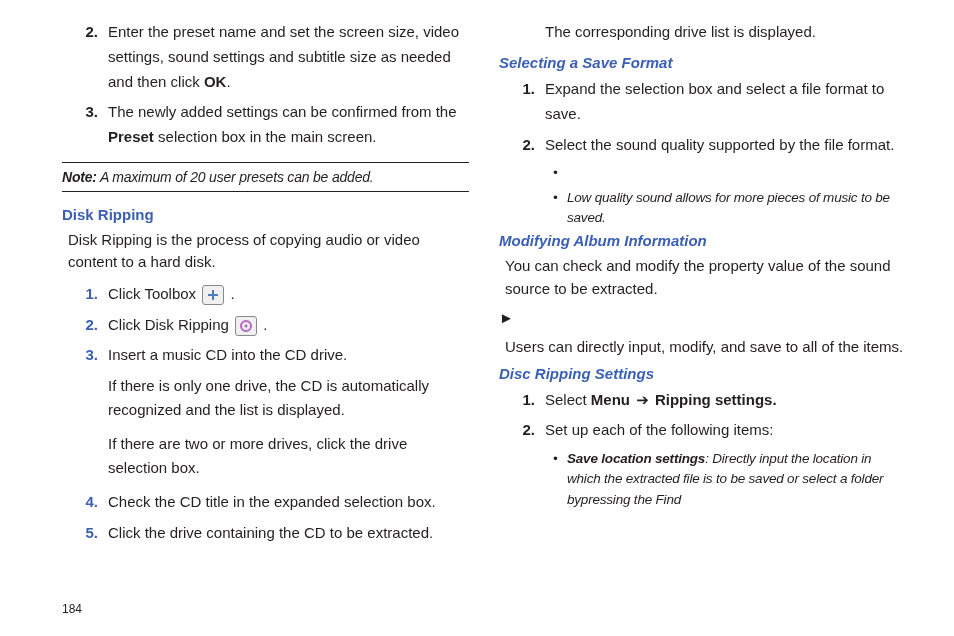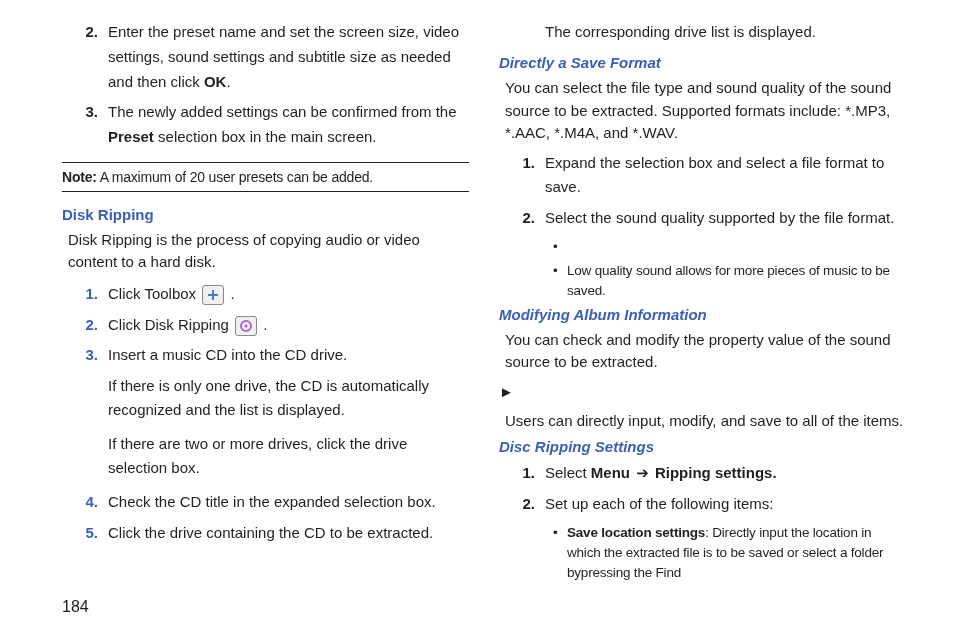--- a/index.html
+++ b/index.html
@@ -96,23 +96,23 @@
       line-height: 1.6;
       margin-bottom: 6px;
       padding-left: 0;
     }
     .arrow-sym { width: 20px; flex-shrink: 0; }
     .arrow-inline { margin: 0 2px; }
     .page-num {
       position: absolute;
       bottom: 20px;
       left: 62px;
-      font-size: 16px;
-    }
-    .cond { font-stretch: condensed; letter-spacing: -0.2px; }
+      font-size: 12px;
+    }
+    .cond { font-stretch: condensed; letter-spacing: -0.2px; font-style: italic; }
   </style>
 </head>
 <body>
 
 <div class="page-content">
 
   <div class="col">
     <div class="indent-lvl1">
       <div class="ordered-item">
         <span class="ol-num">2.</span>
@@ -177,22 +177,21 @@
       <div class="ordered-item">
         <span class="ol-num blue-num">5.</span>
         <span class="ol-text">Click the drive containing the CD to be extracted.</span>
       </div>
     </div>
   </div>
 
   <div class="col">
     <div class="sub-para" style="padding-left:46px;">The corresponding drive list is displayed.</div>
 
-    <div class="h3">Directly a Save Format</div>
-    <div class="para-tight">You can select the file type and sound quality of the sound source to be extracted. Supported formats include: *.MP3, *.AAC, *.M4A, and *.WAV.</div>
+    <div class="h3">Selecting a Save Format</div>
     <div class="indent-lvl1">
       <div class="ordered-item">
         <span class="ol-num">1.</span>
         <span class="ol-text">Expand the selection box and select a file format to save.</span>
       </div>
       <div class="ordered-item">
         <span class="ol-num">2.</span>
         <span class="ol-text">Select the sound quality supported by the file format.</span>
       </div>
     </div>

